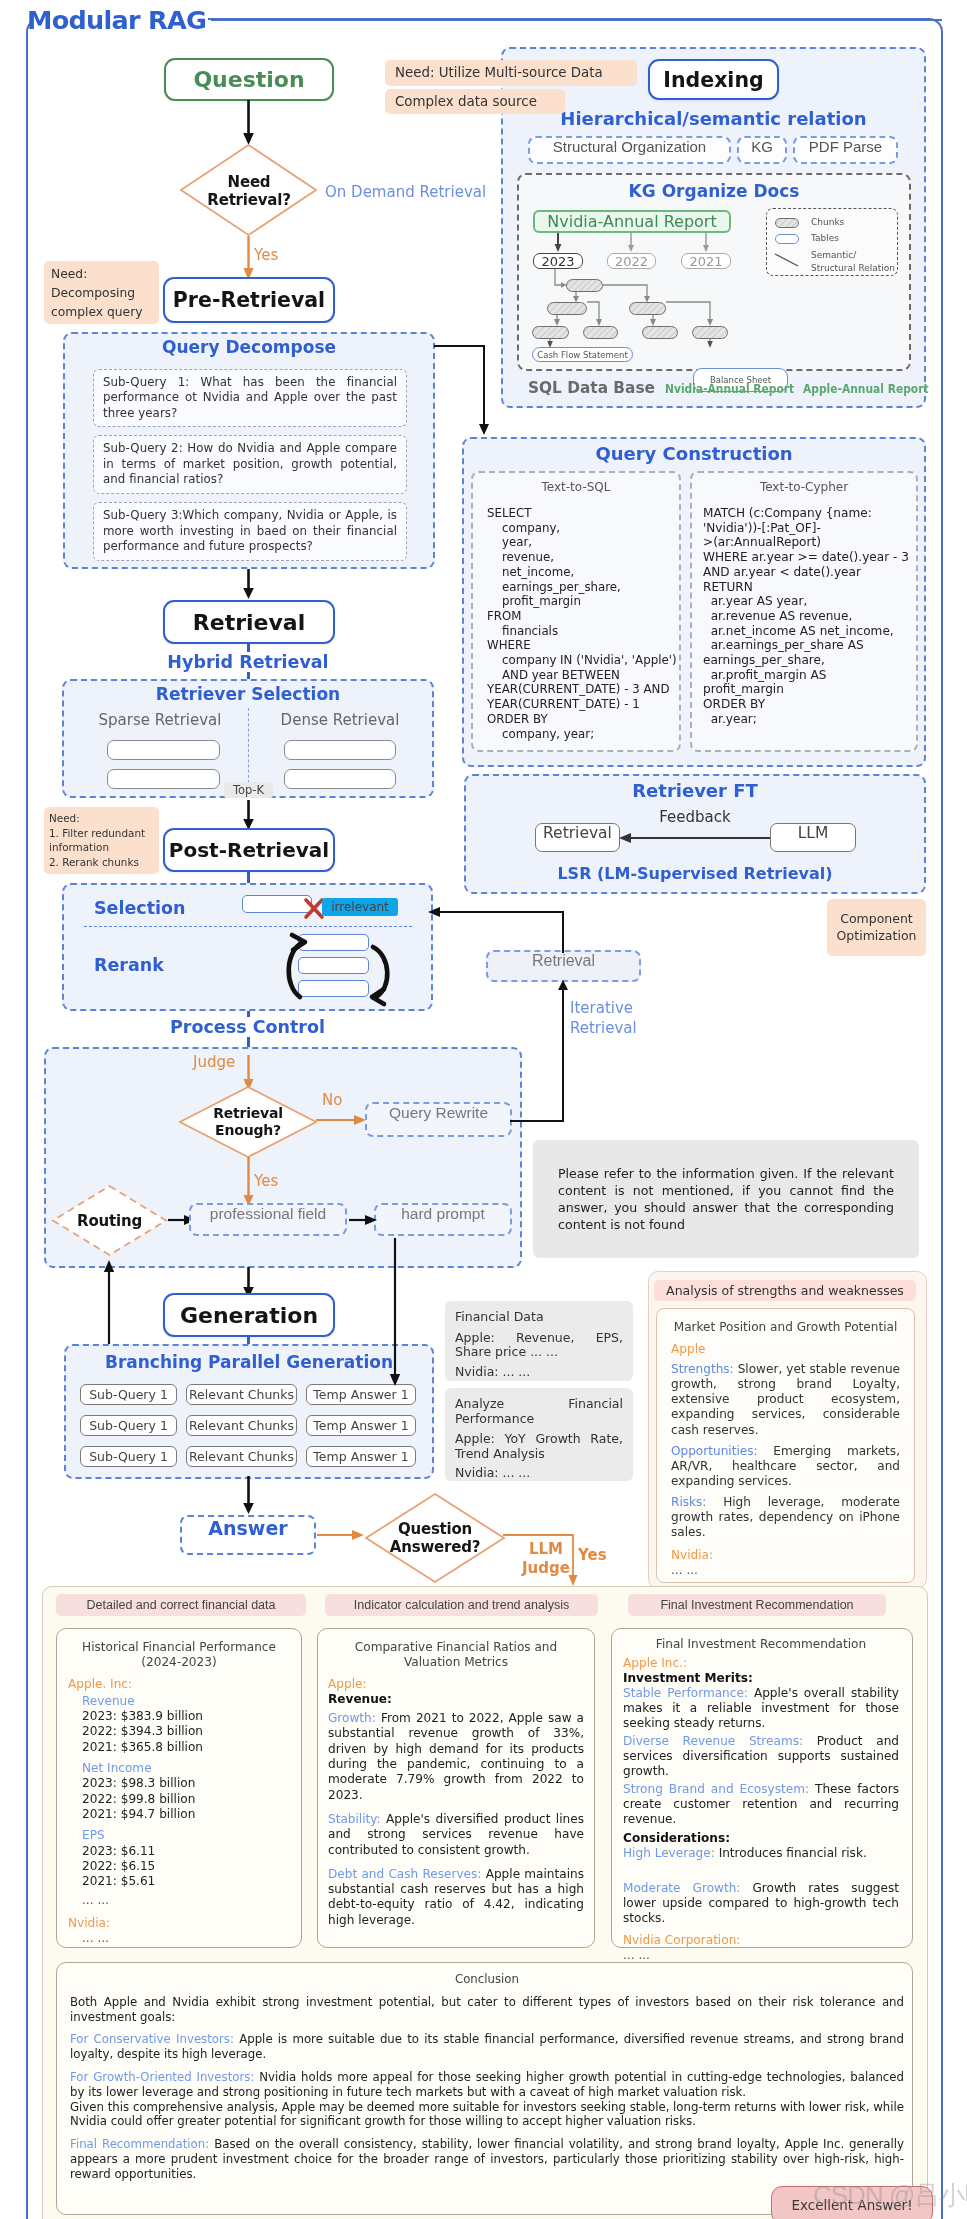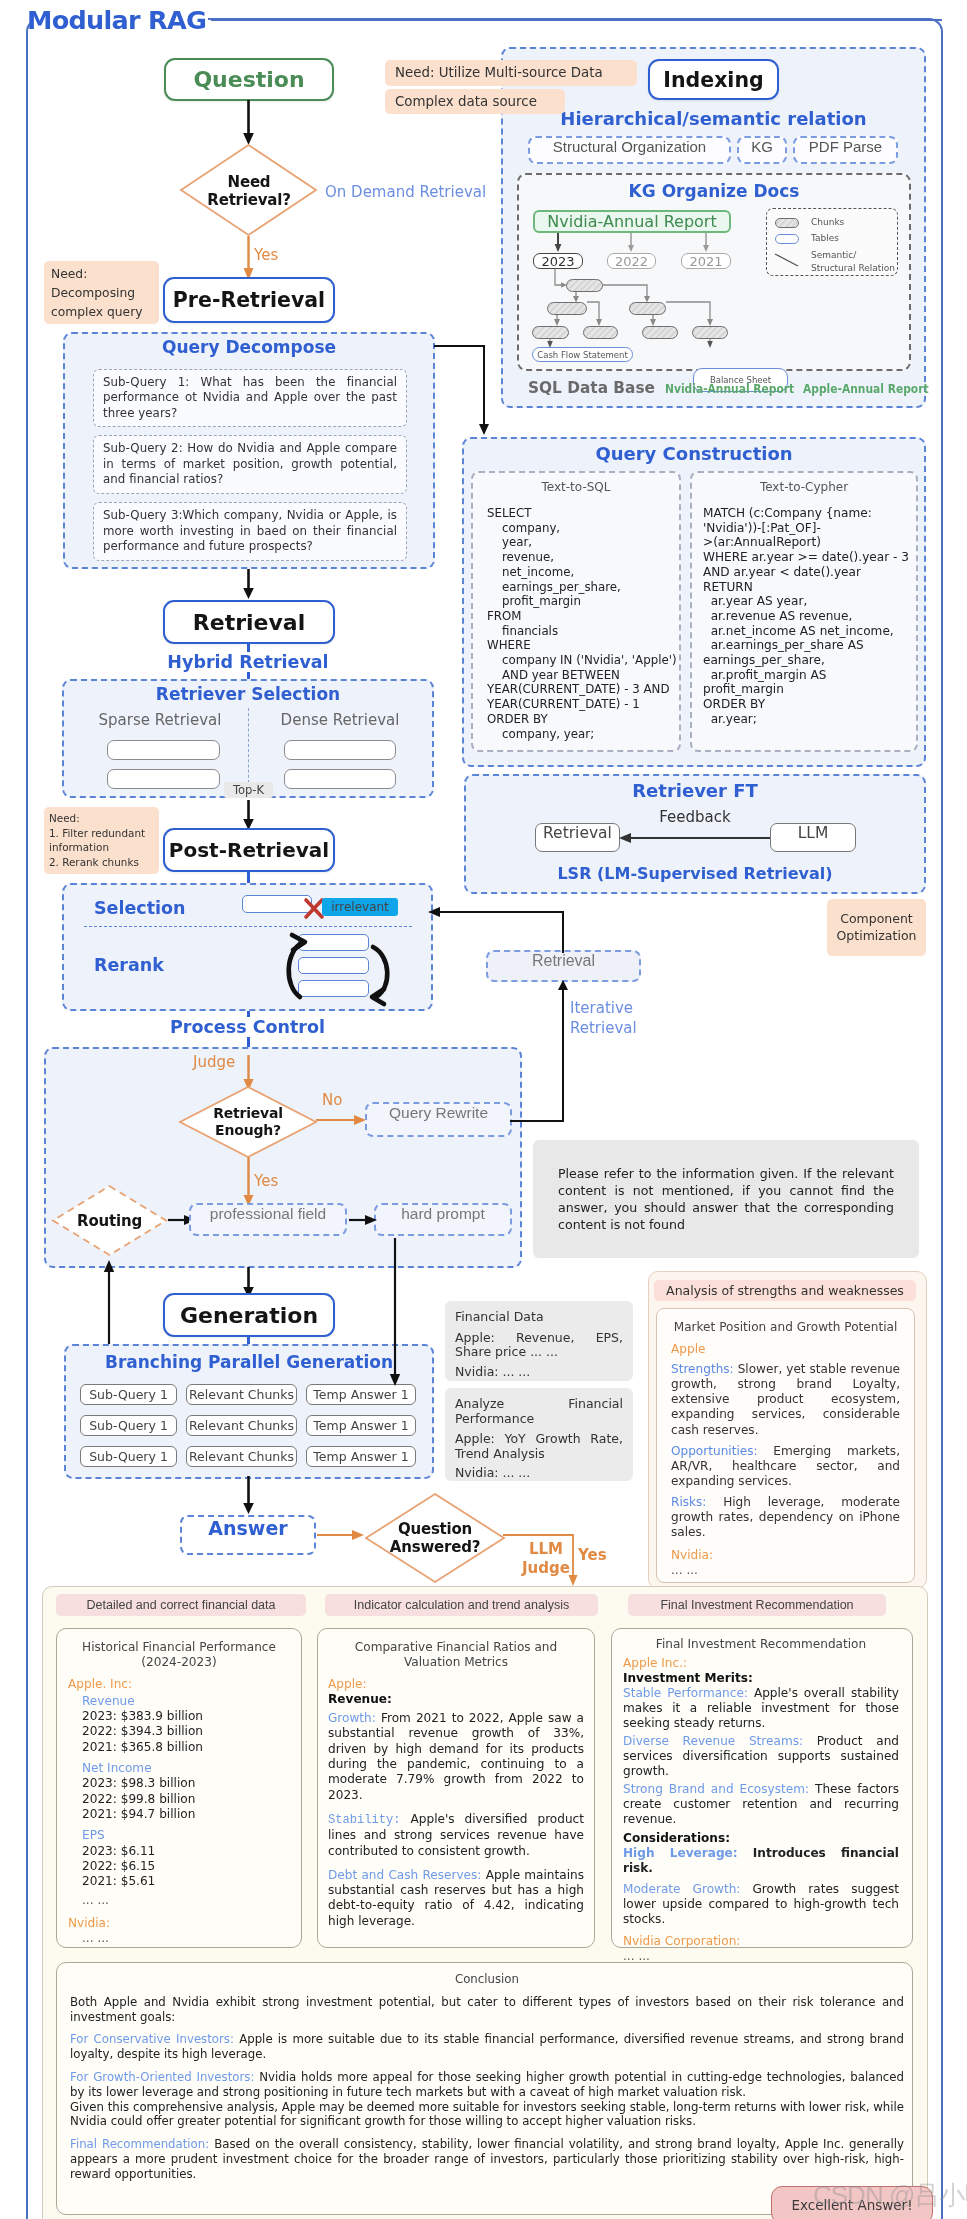--- a/index.html
+++ b/index.html
@@ -581,34 +581,34 @@
     <div style="color: rgb(239, 154, 74); margin-top: 7px;">Nvidia:</div>
     <div style="margin-left: 14px; color: rgb(85, 85, 85);">... ...</div>
   </div>
 
 <div class="abs white-card" id="c2" style="left:317px; top:1628px; width:278px; height:320px;"></div>
 <div class="abs cbody" id="c2-body" style="left:328px; top:1640px; width:256px;">
     <div style="text-align: center; color: rgb(68, 68, 68); margin-bottom: 6px;">Comparative Financial Ratios and Valuation Metrics</div>
     <div style="color: rgb(239, 154, 74);">Apple:</div>
     <div style="font-weight: bold; color: rgb(17, 17, 17); margin-bottom: 4px;">Revenue:</div>
     <div style="text-align: justify; margin-bottom: 9px;"><span style="color: rgb(111, 154, 232);">Growth:</span><span> From 2021 to 2022, Apple saw a substantial revenue growth of 33%, driven by high demand for its products during the pandemic, continuing to a moderate 7.79% growth from 2022 to 2023.</span></div>
-    <div style="text-align: justify; margin-bottom: 9px;"><span style="color: rgb(111, 154, 232); font-family: Liberation Mono, monospace;">Stability:</span><span> Apple's diversified product lines and strong services revenue have contributed to consistent growth.</span></div>
+    <div style="text-align: justify; margin-bottom: 9px;"><span style="color: rgb(111, 154, 232);">Stability:</span><span> Apple's diversified product lines and strong services revenue have contributed to consistent growth.</span></div>
     <div style="text-align: justify; margin-bottom: 9px;"><span style="color: rgb(111, 154, 232);">Debt and Cash Reserves:</span><span> Apple maintains substantial cash reserves but has a high debt-to-equity ratio of 4.42, indicating high leverage.</span></div>
   </div>
 
 <div class="abs white-card" id="c3" style="left:611px; top:1628px; width:302px; height:320px;"></div>
 <div class="abs cbody" id="c3-body" style="left:623px; top:1637px; width:276px; line-height:15.0px;">
     <div style="text-align: center; color: rgb(68, 68, 68); margin-bottom: 4px;">Final Investment Recommendation</div>
     <div style="color: rgb(239, 154, 74);">Apple Inc.:</div>
     <div style="font-weight: bold; color: rgb(17, 17, 17);">Investment Merits:</div>
     <div style="text-align: justify; margin-bottom: 3px;"><span style="color: rgb(111, 154, 232);">Stable Performance:</span><span> Apple's overall stability makes it a reliable investment for those seeking steady returns.</span></div>
     <div style="text-align: justify; margin-bottom: 3px;"><span style="color: rgb(111, 154, 232);">Diverse Revenue Streams:</span><span> Product and services diversification supports sustained growth.</span></div>
     <div style="text-align: justify; margin-bottom: 3px;"><span style="color: rgb(111, 154, 232);">Strong Brand and Ecosystem:</span><span> These factors create customer retention and recurring revenue.</span></div>
     <div style="font-weight: bold; color: rgb(17, 17, 17); margin-top: 4px;">Considerations:</div>
-    <div style="text-align: justify; margin-bottom: 6px; font-weight: bold;"><span style="color: rgb(111, 154, 232);">High Leverage:</span><span> Introduces financial risk.</span></div>
+    <div style="text-align: justify; margin-bottom: 20px;"><span style="color: rgb(111, 154, 232);">High Leverage:</span><span> Introduces financial risk.</span></div>
     <div style="text-align: justify; margin-bottom: 3px;"><span style="color: rgb(111, 154, 232);">Moderate Growth:</span><span> Growth rates suggest lower upside compared to high-growth tech stocks.</span></div>
     <div style="color: rgb(239, 154, 74); margin-top: 7px;">Nvidia Corporation:</div>
     <div style="color: rgb(85, 85, 85);">... ...</div>
   </div>
 
 <div class="abs white-card" id="c4" style="left:56px; top:1962px; width:857px; height:253px;"></div>
 <div class="abs cbody" id="c4-body" style="left:70px; top:1972px; width:834px; font-size:11.75px; line-height:14.8px;">
     <div style="text-align: center; color: rgb(68, 68, 68); margin-bottom: 8px;">Conclusion</div>
     <div style="text-align: justify; margin-bottom: 8px;">Both Apple and Nvidia exhibit strong investment potential, but cater to different types of investors based on their risk tolerance and investment goals:</div>
     <div style="text-align: justify; margin-bottom: 8px;"><span style="color: rgb(111, 154, 232);">For Conservative Investors:</span><span> Apple is more suitable due to its stable financial performance, diversified revenue streams, and strong brand loyalty, despite its high leverage.</span></div>

